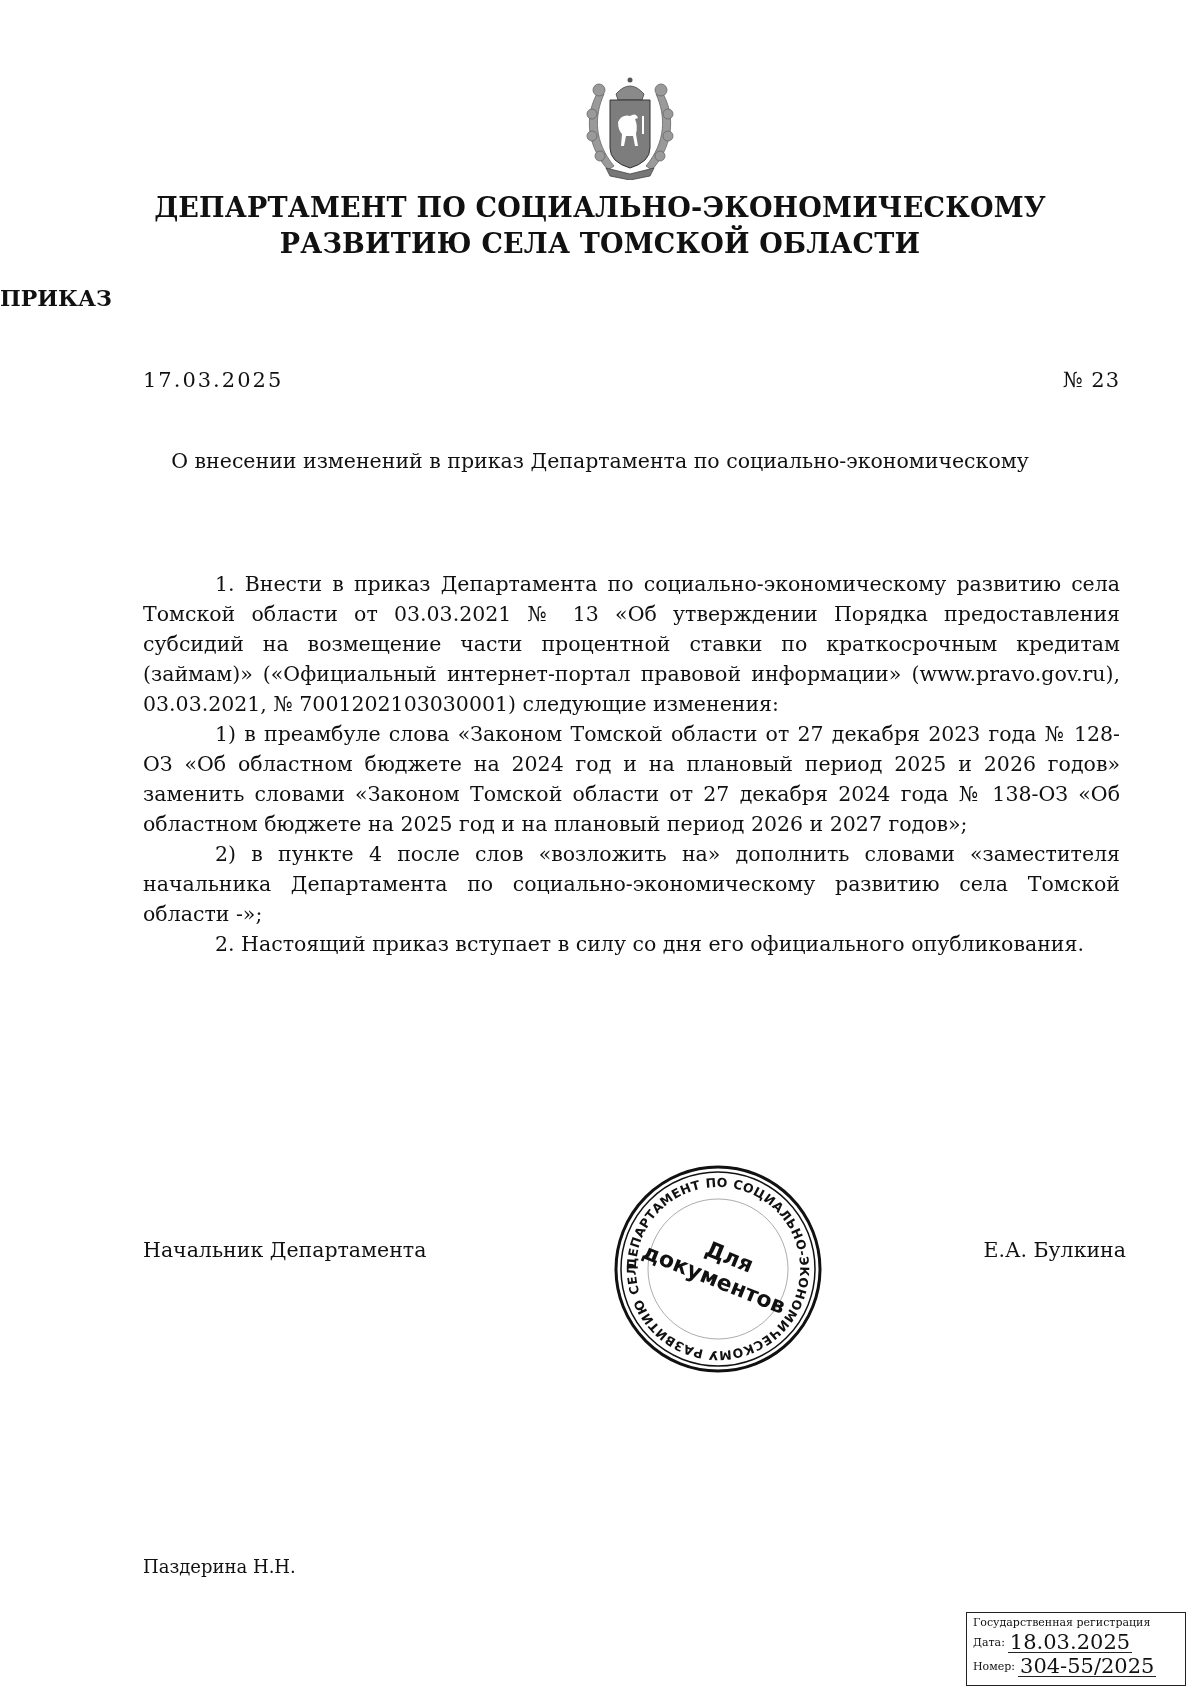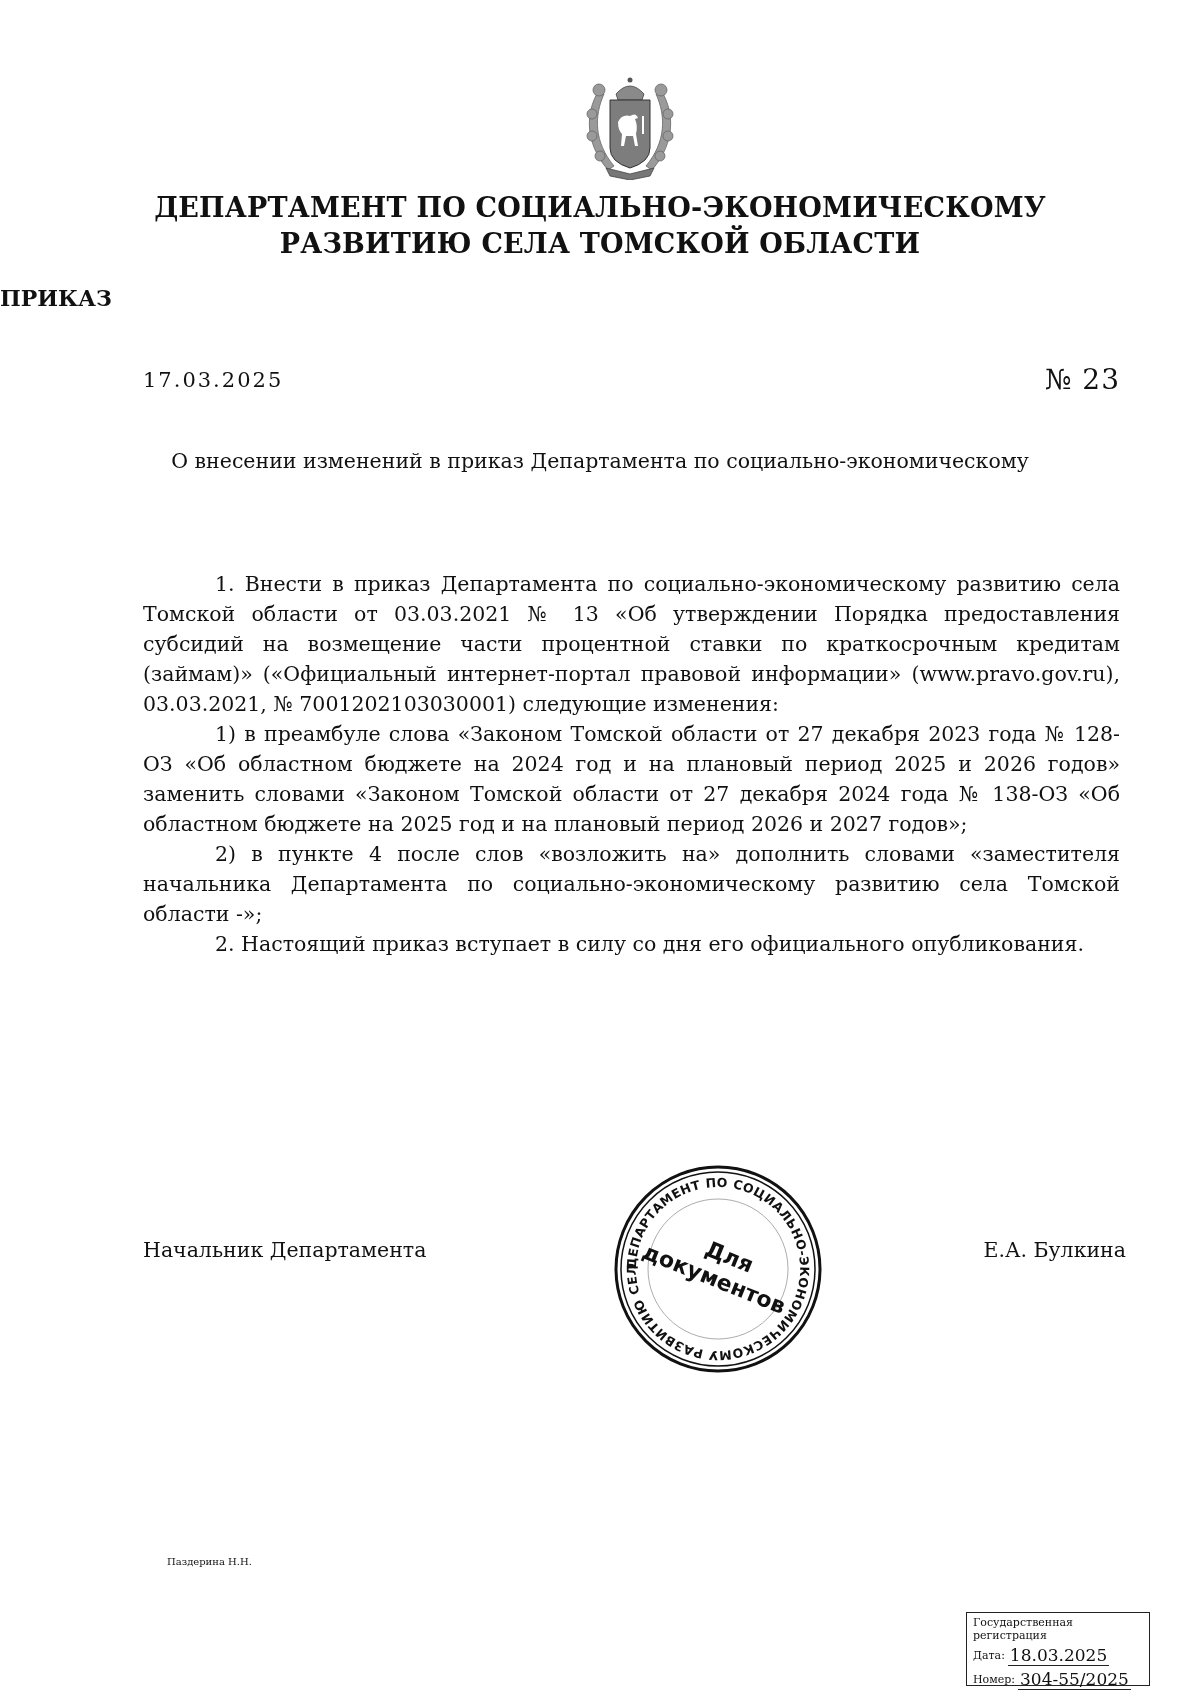--- a/index.html
+++ b/index.html
@@ -7,35 +7,35 @@
            font-family: "DejaVu Serif", "Liberation Serif", serif; color: #111; }
     .abs { position: absolute; }
     #emblem { left: 578px; top: 72px; width: 104px; height: 108px; }
     .org-title { left: 0; width: 1200px; text-align: center; font-weight: bold;
                  font-size: 27px; letter-spacing: 0.2px; line-height: 36px; }
     #org-line1 { top: 190px; }
     #org-line2 { top: 226px; }
     #doc-type { left: 0; width: 1200px; top: 285px; font-weight: bold; font-size: 22px; }
     .plain { font-size: 20.5px; line-height: 30px; }
     #doc-date { left: 143px; top: 365px; letter-spacing: 2px; font-size: 21px; }
-    #doc-number { right: 80px; top: 365px; font-size: 28px; letter-spacing: 1px; }
+    #doc-number { right: 80px; top: 365px; font-size: 21px; letter-spacing: 1px; }
     #subject { left: 120px; width: 960px; top: 446px; text-align: center; }
     #body { left: 143px; width: 977px; top: 569px; }
     .p { text-align: justify; text-align-last: left; margin: 0; }
     .indent { text-indent: 72px; }
     .indent-small { padding-left: 72px; }
     #signer-title { left: 143px; top: 1235px; }
     #signer-name { right: 74px; top: 1235px; }
     #stamp { left: 612px; top: 1163px; width: 212px; height: 212px; }
-    #executor { left: 143px; top: 1556px; font-size: 10px; margin-left: 24px; }
-    #reg-box { left: 966px; top: 1612px; width: 184px; height: 74px; border: 1.5px solid #222;
+    #executor { left: 143px; top: 1556px; font-size: 18px; }
+    #reg-box { left: 966px; top: 1612px; width: 220px; height: 74px; border: 1.5px solid #222;
                box-sizing: border-box; padding: 3px 6px; font-size: 11px; line-height: 13px; background: #fff; }
     #reg-box .row { display: flex; align-items: center; margin-top: 3px; }
     #reg-box .lbl { font-size: 11px; margin-right: 3px; }
-    #reg-box .val { font-size: 17px; line-height: 20px; border-bottom: 1.5px solid #222; padding: 0 2px; }
+    #reg-box .val { font-size: 21px; line-height: 20px; border-bottom: 1.5px solid #222; padding: 0 2px; }
   </style>
 </head>
 <body>
 
 <div id="emblem" class="abs">
   <svg width="104" height="108" viewBox="0 0 104 108">
 
     <g fill="#9a9a9a" stroke="#666" stroke-width="0.8">
       <path d="M20 20 C8 40 6 70 30 98 L36 94 C16 70 16 44 26 22 Z"></path>
       <path d="M84 20 C96 40 98 70 74 98 L68 94 C88 70 88 44 78 22 Z"></path>

